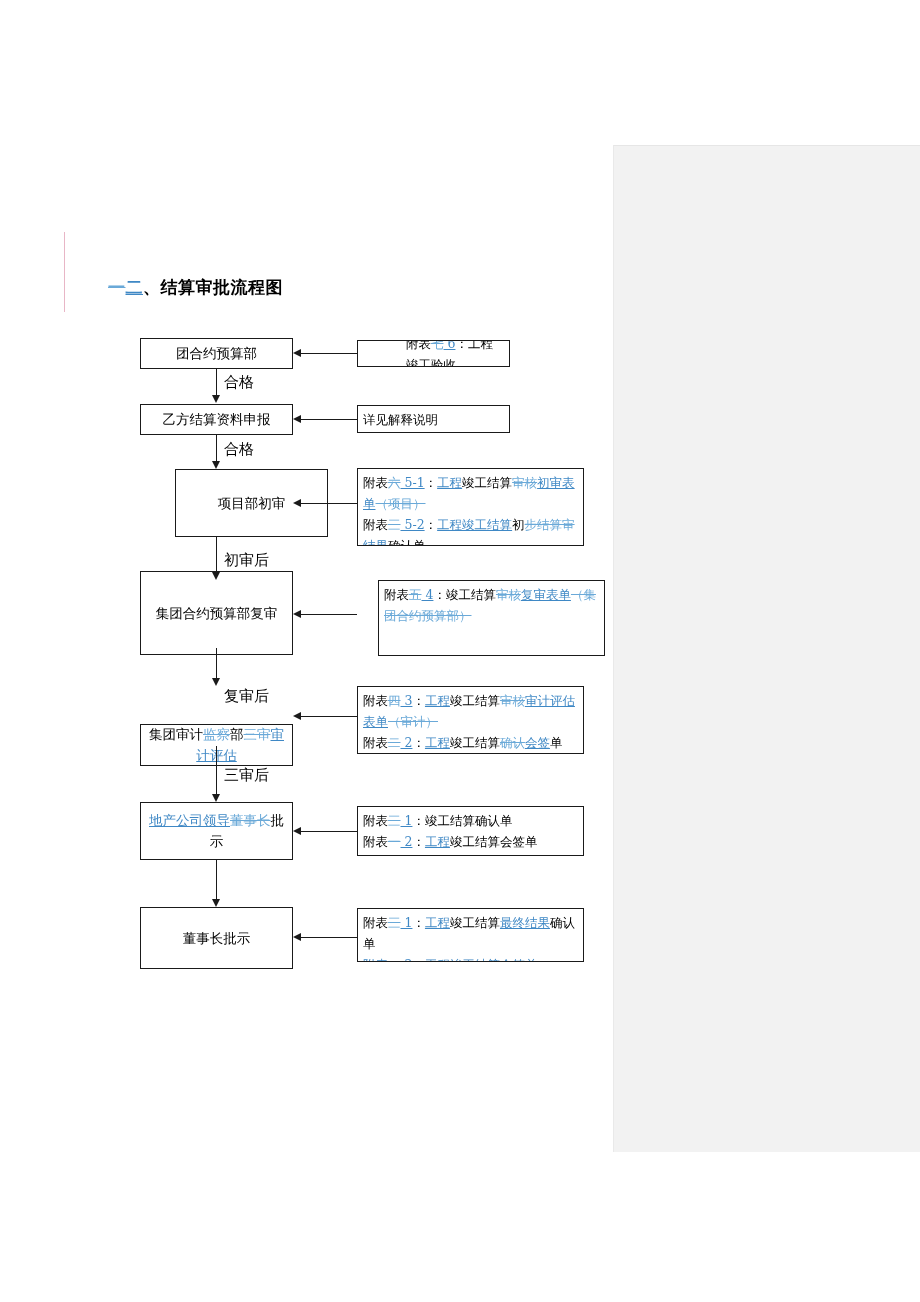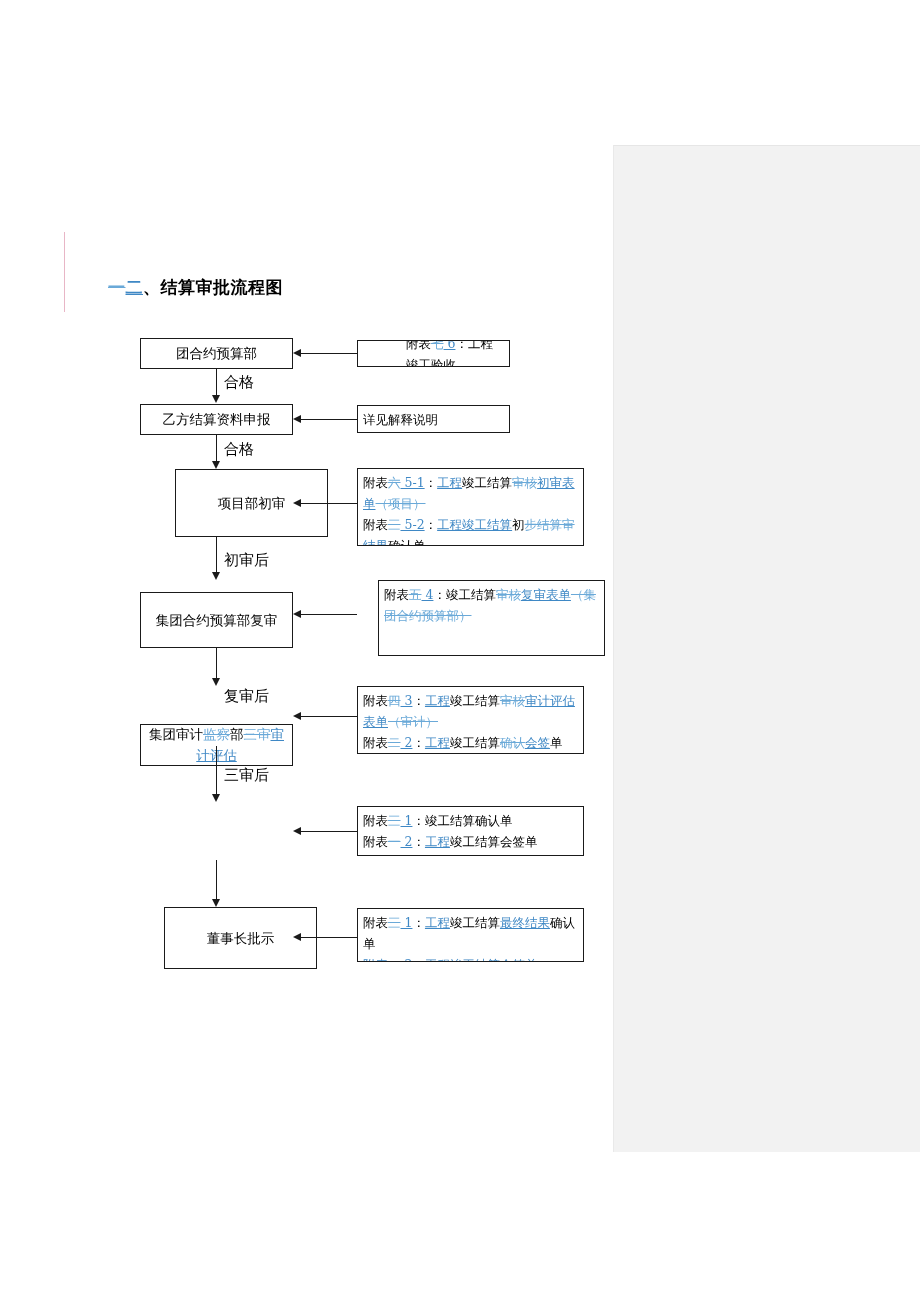--- a/index.html
+++ b/index.html
@@ -85,30 +85,33 @@
     </div>
 
   <div class="node" style="left:140px;top:404px;width:153px;height:31px;">
       <span class="inner" id="n1"><span class="ln"><span class="plain">乙方结算资料申报</span></span></span>
     </div>
 
   <div class="node" style="left:140px;top:469px;width:153px;height:68px;margin-left:35px;">
       <span class="inner" id="n2"><span class="ln"><span class="plain">项目部初审</span></span></span>
     </div>
 
-  <div class="node" style="left:140px;top:592px;width:153px;height:56px;">
+  <div class="node" style="left:140px;top:571px;width:153px;height:84px;">
       <span class="inner" id="n3"><span class="ln"><span class="plain">集团合约预算部复审</span></span></span>
     </div>
 
   <div class="node" style="left:140px;top:724px;width:153px;height:42px;">
       <span class="inner" id="n4"><span class="ln"><span class="plain">集团审计</span><span class="del">监察</span><span class="plain">部</span><span class="del">三审</span><span class="ins">审计评估</span></span></span>
     </div>
 
+  <div class="node" style="left:140px;top:802px;width:153px;height:58px;">
+      <span class="inner" id="n5"><span class="ln"><span class="ins">地产公司领导</span><span class="del">董事长</span><span class="plain">批示</span></span></span>
+    </div>
 
-  <div class="node" style="left:140px;top:907px;width:153px;height:62px;margin-left:24px;">
+  <div class="node" style="left:140px;top:907px;width:153px;height:62px;">
       <span class="inner" id="n6"><span class="ln"><span class="plain">董事长批示</span></span></span>
     </div>
 
   <div class="vline" style="left:216px;top:369px;height:26px;"></div>
   <div class="vhead" style="left:212px;top:395px;"></div>
   <div class="edge-label" style="left:224px;top:373px;" id="e0">合格</div>
 
   <div class="vline" style="left:216px;top:435px;height:26px;"></div>
   <div class="vhead" style="left:212px;top:461px;"></div>
   <div class="edge-label" style="left:224px;top:440px;" id="e1">合格</div>

